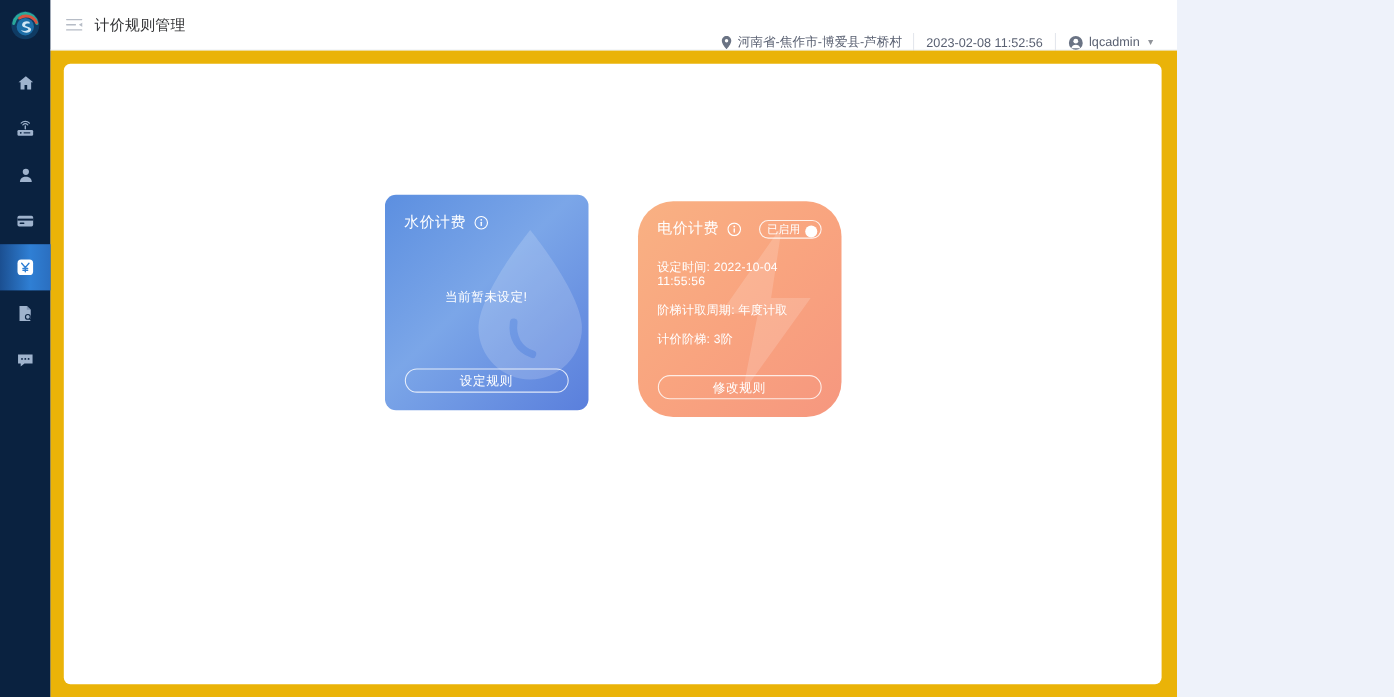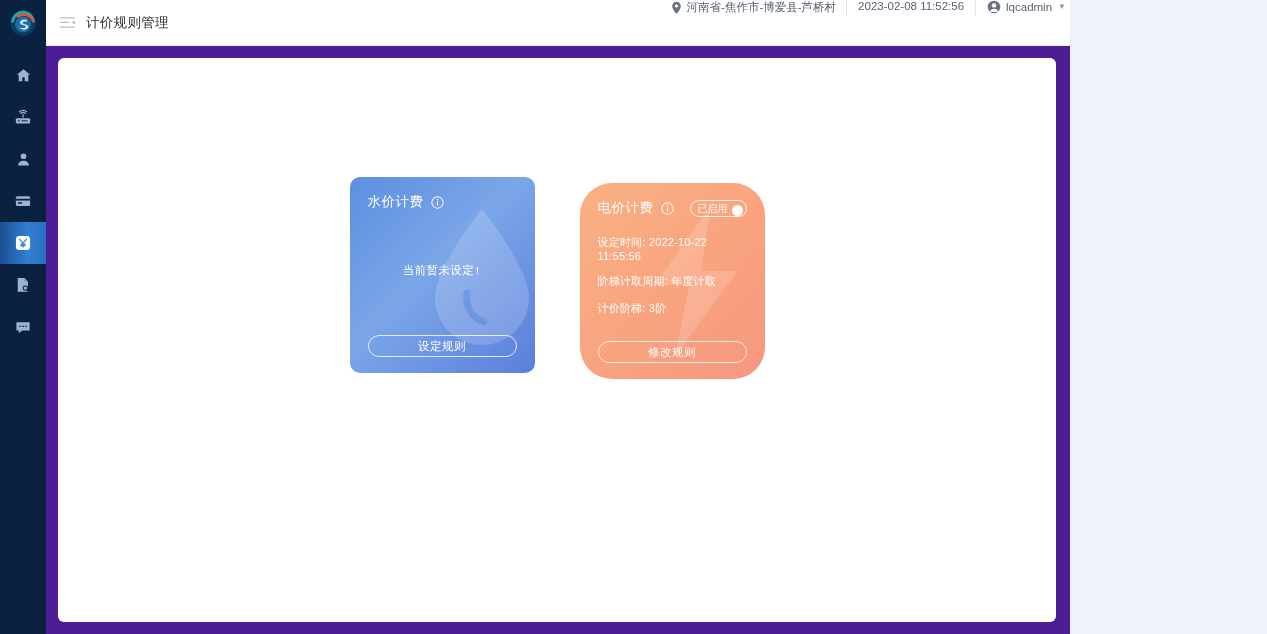--- a/index.html
+++ b/index.html
@@ -44,36 +44,36 @@
   }
   .collapse-btn {
     width: 30px; height: 46px; margin-left: 6px;
     display: flex; align-items: center; justify-content: center;
     cursor: pointer;
   }
   .page-title {
     font-size: 13.5px; color: #303133; margin-left: 4px; letter-spacing: .3px;
   }
   .topbar-spacer { flex: 1 1 auto; }
-  .topbar-right { display: flex; align-items: flex-start; height: 46px; padding-right: 4px; }
+  .topbar-right { display: flex; align-items: flex-end; height: 46px; padding-right: 20px; }
   .loc {
     display: flex; align-items: center; gap: 5px;
     font-size: 11.5px; color: #5a6172; padding-right: 10px;
   }
   .divider { width: 1px; height: 16px; background: #e4e7ed; }
   .clock { font-size: 11.5px; color: #5a6172; padding: 0 11px; white-space: nowrap; }
   .user {
     display: flex; align-items: center; gap: 5px;
     font-size: 11.5px; color: #5a6172; padding-left: 11px; cursor: pointer;
   }
   .caret { font-size: 8px; color: #909399; margin-left: 1px; }
 
   
   .main {
-    flex: 1 1 auto; background: #4c1d95;
+    flex: 1 1 auto; background: #eab308;
     padding: 12px 14px 12px 12px;
     display: flex;
   }
   .panel {
     flex: 1 1 auto; background: #ffffff; border-radius: 6px;
     position: relative; overflow: hidden;
   }
   .cards {
     position: absolute; left: 0; top: 0; right: 0; bottom: 0;
     display: flex; align-items: flex-start; justify-content: center;
@@ -105,21 +105,21 @@
     display: flex; align-items: flex-end; gap: 4px;
     border: 1px solid rgba(255,255,255,.85);
     border-radius: 11px; height: 17px; padding: 0 3px 0 7px;
     font-size: 10px; color: #fff; cursor: pointer;
   }
   .pill-knob { width: 11px; height: 11px; border-radius: 50%; background: #fff; }
 
   .card-body { position: relative; z-index: 3; flex: 1 1 auto; }
   .empty-text {
     font-size: 11.5px; color: #ffffff; text-align: center;
-    margin-top: 52px; letter-spacing: .4px; font-family: Liberation Mono, monospace;
+    margin-top: 52px; letter-spacing: .4px;
   }
   .info-rows { margin-top: 18px; }
   .info-row { font-size: 11px; color: #ffffff; margin-bottom: 12px; letter-spacing: .2px; }
   .info-row.gap { margin-top: 10px; }
 
   .card-btn {
     position: relative; z-index: 3;
     height: 22px; border: 1px solid rgba(255,255,255,.8);
     border-radius: 12px; background: transparent;
     color: #ffffff; font-size: 11.5px; cursor: pointer;
@@ -304,21 +304,21 @@
               </span>
               <span class="head-spacer"></span>
               <span class="status-pill">
                 <span>已启用</span>
                 <span class="pill-knob"></span>
               </span>
             </div>
 
             <div class="card-body">
               <div class="info-rows">
-                <div class="info-row">设定时间: 2022-10-22 11:55:56</div>
+                <div class="info-row">设定时间: 2022-10-04 11:55:56</div>
                 <div class="info-row">阶梯计取周期: 年度计取</div>
                 <div class="info-row gap">计价阶梯: 3阶</div>
               </div>
             </div>
 
             <button class="card-btn">修改规则</button>
           </div>
 
         </div>
       </div>

